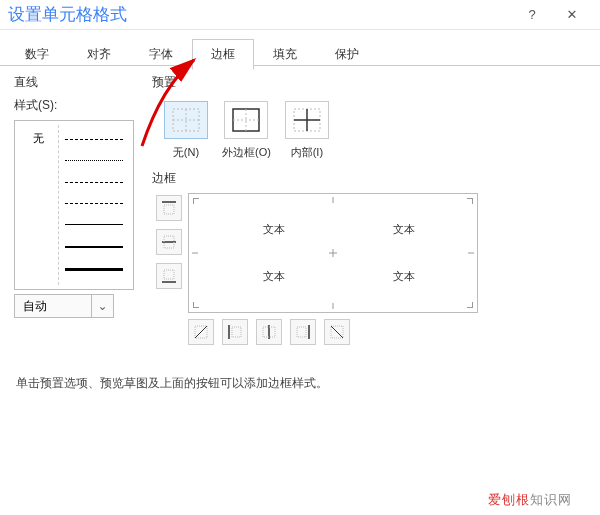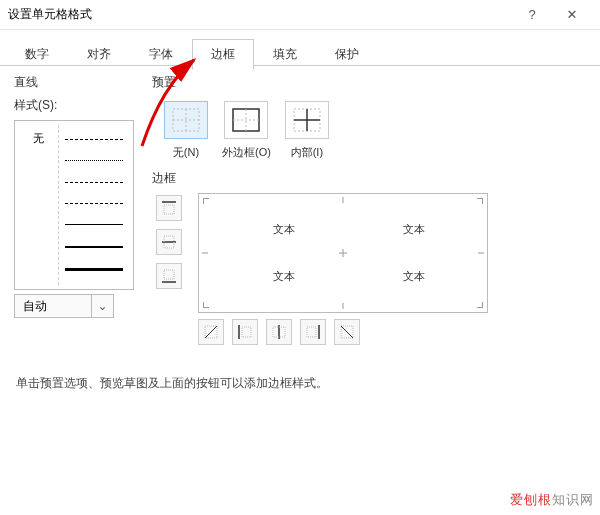--- a/index.html
+++ b/index.html
@@ -12,21 +12,21 @@
       position: relative;
       overflow: hidden;
     }
     .titlebar {
       height: 30px;
       display: flex;
       align-items: center;
       padding: 0 8px;
       border-bottom: 1px solid #e5e5e5;
     }
-    .titlebar .title { flex: 1; font-size: 12px; color: #000000; }
+    .titlebar .title { flex: 1; font-size: 17px; color: #3b82f6; }
     .titlebar .btn {
       width: 40px;
       height: 28px;
       display: flex;
       align-items: center;
       justify-content: center;
       color: #555;
       font-size: 13px;
       cursor: pointer;
     }
@@ -131,21 +131,21 @@
       background: #fff;
     }
     .preset-box.selected {
       border: 1px solid #9cc3e8;
       background: #e5f1fb;
     }
     .preset svg { display: block; }
     .preset-label { font-size: 11px; color: #333; }
     .border-grid {
       display: flex;
-      gap: 16px;
+      gap: 6px;
       align-items: flex-start;
       padding-left: 4px;
     }
     .side-buttons {
       display: flex;
       flex-direction: column;
       gap: 8px;
       margin-top: 2px;
     }
     .side-buttons.bottom-row {
@@ -212,21 +212,21 @@
     }
     .arrow {
       position: absolute;
       top: 56px;
       left: 132px;
       pointer-events: none;
     }
     .watermark {
       position: absolute;
       bottom: 6px;
-      right: 6px;
+      right: 28px;
       font-size: 13px;
       color: #8a8a8a;
       letter-spacing: 1px;
     }
     .watermark .red { color: #d33; }
   </style>
 </head>
 <body>
 
 <div class="titlebar">

